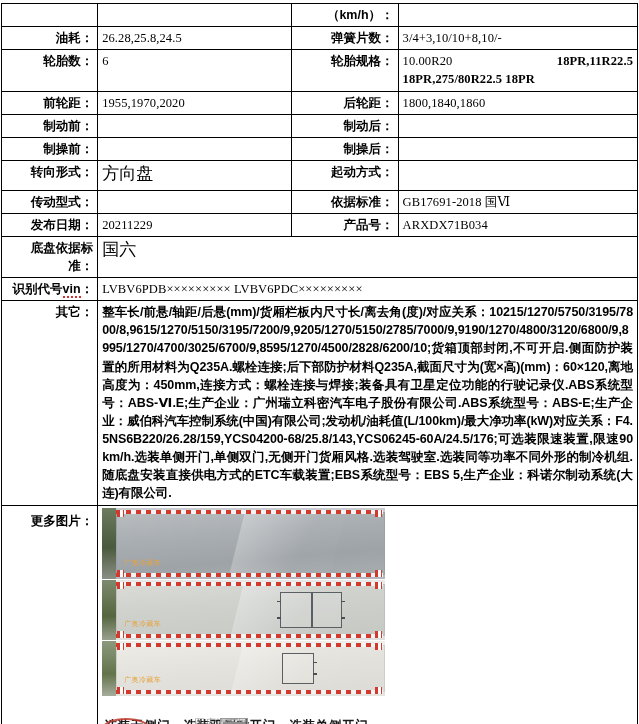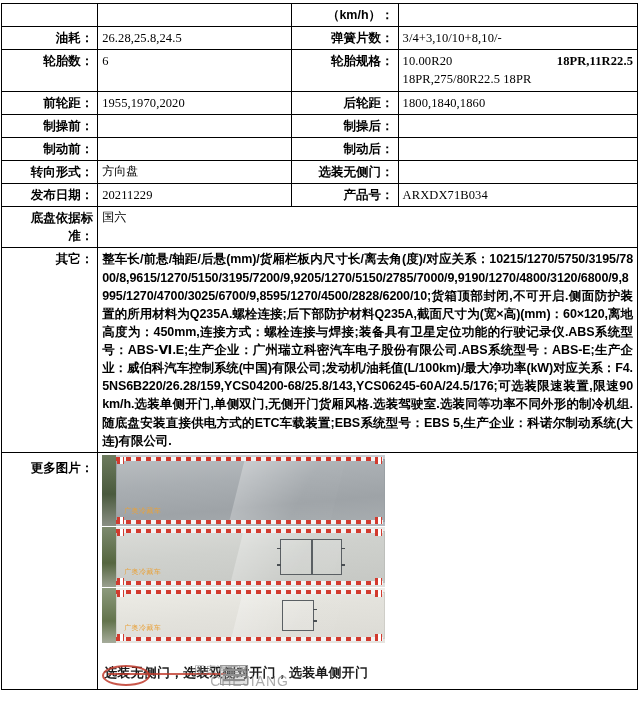--- a/index.html
+++ b/index.html
@@ -55,31 +55,31 @@
   }
   td.label.top { vertical-align: top; }
 
   td.value {
     text-align: left;
     font-size: 12px;
     font-family: "Liberation Serif", "DejaVu Serif", serif;
     letter-spacing: 0.1px;
   }
   td.value.cjk {
-    font-family: Liberation Serif, serif;
-    font-size: 12px;
+    font-family: Liberation Mono, monospace;
+    font-size: 17px;
   }
 
   .tire-val {
     display: block;
     position: relative;
   }
   .tire-val .a { display: inline-block; }
   .tire-val .b { float: right; font-weight: bold; }
-  .tire-val .c { display: block; clear: both; }
+  .tire-val .c { display: block; clear: both; font-weight: bold; }
 
   .vin-underline {
     border-bottom: 2px dotted #d03030;
     padding-bottom: 0px;
   }
 
   td.other-cell {
     font-size: 11.6px;
     line-height: 1.52;
     text-align: justify;
@@ -330,54 +330,64 @@
       </tr>
 
       <tr>
         <td class="label">前轮距：</td>
         <td class="value">1955,1970,2020</td>
         <td class="label">后轮距：</td>
         <td class="value">1800,1840,1860</td>
       </tr>
 
       <tr>
+        <td class="label">制动前：</td>
+        <td class="value"></td>
+        <td class="label">制动后：</td>
+        <td class="value"></td>
+      </tr>
+
+      <tr>
         <td class="label">制操前：</td>
         <td class="value"></td>
         <td class="label">制操后：</td>
-        <td class="value"></td>
-      </tr>
-
-      <tr>
-        <td class="label">制动前：</td>
-        <td class="value"></td>
-        <td class="label">制动后：</td>
         <td class="value"></td>
       </tr>
 
       <tr>
         <td class="label">转向形式：</td>
         <td class="value cjk">方向盘</td>
-        <td class="label">选装无侧门：</td>
-        <td class="value"></td>
-      </tr>
-
+        <td class="label">起动方式：</td>
+        <td class="value"></td>
+      </tr>
+
+      <tr>
+        <td class="label">传动型式：</td>
+        <td class="value"></td>
+        <td class="label">依据标准：</td>
+        <td class="value">GB17691-2018 国Ⅵ</td>
+      </tr>
 
       <tr>
         <td class="label">发布日期：</td>
         <td class="value">20211229</td>
         <td class="label">产品号：</td>
         <td class="value">ARXDX71B034</td>
       </tr>
 
 
       <tr>
         <td class="label top" style="height:34px;">底盘依据标准：</td>
         <td class="value cjk" colspan="3">国六</td>
       </tr>
 
+      <tr>
+        <td class="label"><span>识别代号</span><span class="vin-underline">vin</span><span>：</span></td>
+        <td class="value" colspan="3">LVBV6PDB×××××××××  LVBV6PDC×××××××××</td>
+      </tr>
 
       <tr>
         <td class="label top">其它：</td>
         <td class="other-cell" colspan="3">整车长/前悬/轴距/后悬(mm)/货厢栏板内尺寸长/离去角(度)/对应关系：10215/1270/5750/3195/7800/8,9615/1270/5150/3195/7200/9,9205/1270/5150/2785/7000/9,9190/1270/4800/3120/6800/9,8995/1270/4700/3025/6700/9,8595/1270/4500/2828/6200/10;货箱顶部封闭,不可开启.侧面防护装置的所用材料为Q235A.螺栓连接;后下部防护材料Q235A,截面尺寸为(宽×高)(mm)：60×120,离地高度为：450mm,连接方式：螺栓连接与焊接;装备具有卫星定位功能的行驶记录仪.ABS系统型号：ABS-Ⅵ.E;生产企业：广州瑞立科密汽车电子股份有限公司.ABS系统型号：ABS-E;生产企业：威伯科汽车控制系统(中国)有限公司;发动机/油耗值(L/100km)/最大净功率(kW)对应关系：F4.5NS6B220/26.28/159,YCS04200-68/25.8/143,YCS06245-60A/24.5/176;可选装限速装置,限速90km/h.选装单侧开门,单侧双门,无侧开门货厢风格.选装驾驶室.选装同等功率不同外形的制冷机组.随底盘安装直接供电方式的ETC车载装置;EBS系统型号：EBS 5,生产企业：科诺尔制动系统(大连)有限公司.</td>
       </tr>
 
       <tr>
         <td class="label top" style="padding-top:6px;text-align:right;">更多图片：</td>
         <td class="photos-cell" colspan="3">
 

